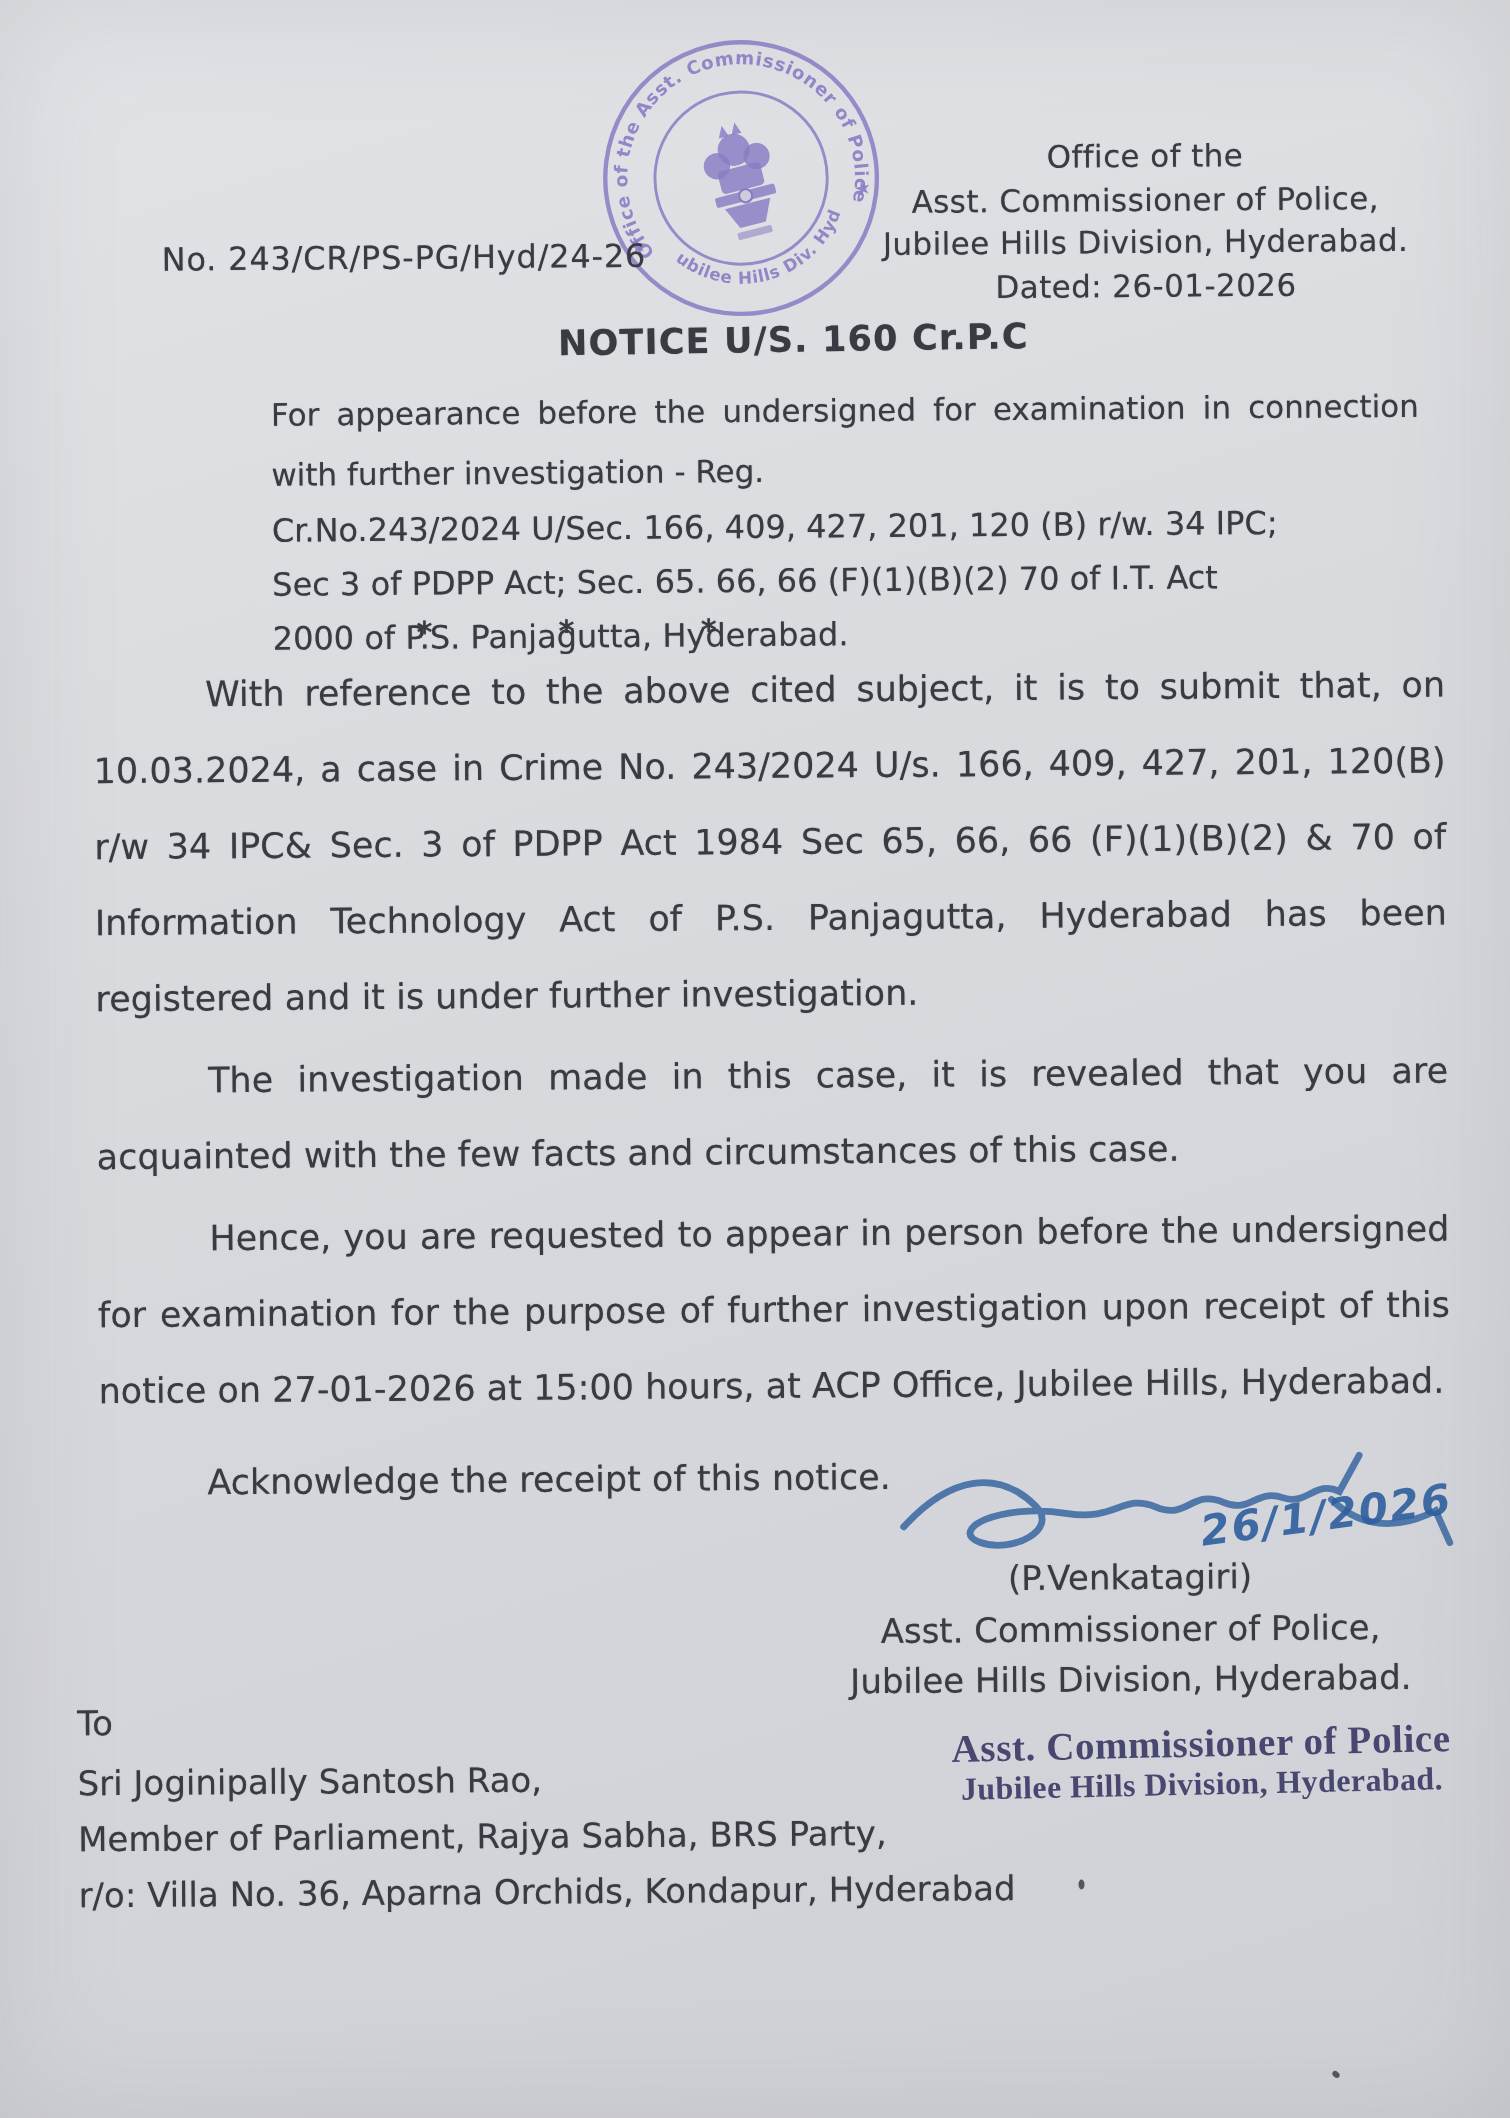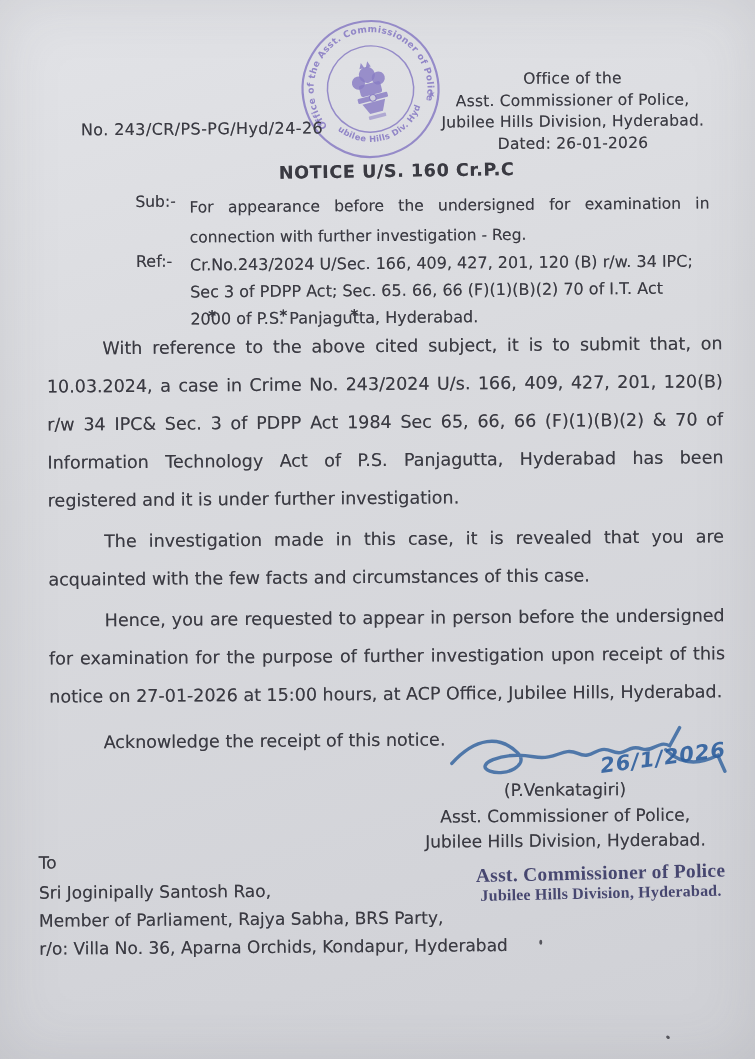--- a/index.html
+++ b/index.html
@@ -107,26 +107,24 @@
       <div>Asst. Commissioner of Police,</div>
       <div>Jubilee Hills Division, Hyderabad.</div>
       <div class="dated">Dated: 26-01-2026</div>
     </div>
 
     <div class="abs caseno ink">No. 243/CR/PS-PG/Hyd/24-26</div>
 
     <div class="abs title ink">NOTICE U/S. 160 Cr.P.C</div>
 
     <div class="abs labelled subject ink">
-      <div class="lab">Sub:-</div>
       <div class="txt">For appearance before the undersigned for examination in connection with further investigation - Reg.</div>
     </div>
 
     <div class="abs labelled reference ink">
-      <div class="lab">Ref:-</div>
       <div class="txt">
         <div>Cr.No.243/2024 U/Sec. 166, 409, 427, 201, 120 (B) r/w. 34 IPC;</div>
         <div>Sec 3 of PDPP Act; Sec. 65. 66, 66 (F)(1)(B)(2) 70 of I.T. Act</div>
         <div>2000 of P.S. Panjagutta, Hyderabad.</div>
       </div>
     </div>
 
     <div class="abs stars ink">
       <span>*</span>
       <span>*</span>

